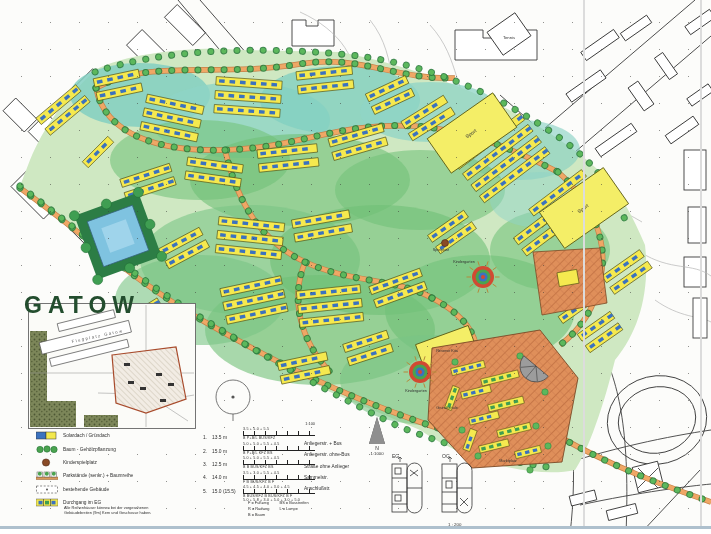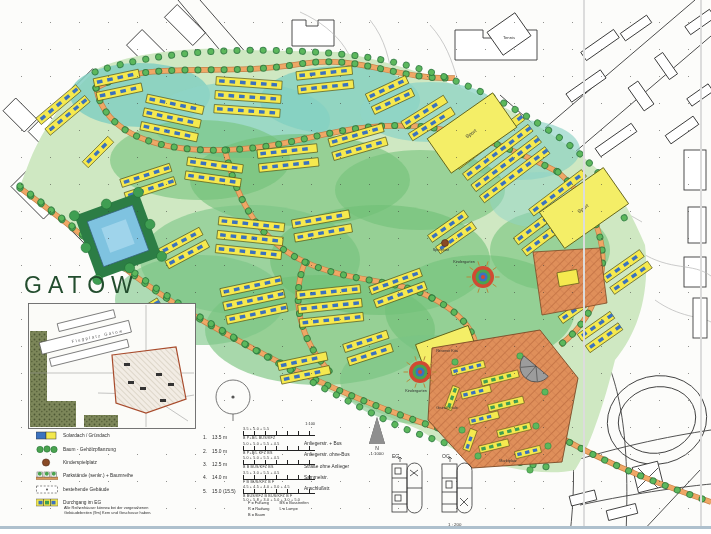--- a/index.html
+++ b/index.html
@@ -3,21 +3,21 @@
 <meta charset="utf-8">
 <style>
   html,body{margin:0;padding:0;background:#e8e8e8;}
   .sheet{position:relative;width:711px;height:534px;background:#fcfcfa;overflow:hidden;
          font-family:"Liberation Sans",sans-serif;color:#2e2e2e;}
   .dots{position:absolute;inset:0;pointer-events:none;z-index:5;opacity:.55;
         background-image:radial-gradient(#3a3a36 .7px,transparent 1px);
         background-size:29px 27px;background-position:7px 9px;}
   svg{display:block;}
   #map{position:absolute;left:0;top:0;z-index:2;}
-  .plan-title{position:absolute;left:24px;top:272px;z-index:8;font-weight:normal;font-size:23px;
+  .plan-title{position:absolute;left:24px;top:292px;z-index:8;font-weight:bold;font-size:23px;
               letter-spacing:6px;color:#234d2e;}
   #inset{position:absolute;left:28px;top:303px;z-index:6;}
   
   .legend{position:absolute;left:36px;top:429px;z-index:8;}
   .lrow{display:flex;align-items:center;height:13.4px;}
   .lrow .lab{font-size:4.8px;margin-left:5px;white-space:nowrap;}
   .legend-note{position:absolute;left:64px;top:506px;width:100px;z-index:8;font-size:3.9px;line-height:1.25;}
   .dims{position:absolute;left:203px;top:431px;z-index:8;}
   .drow{display:flex;height:13.4px;font-size:4.9px;align-items:center;}
   .drow .dn{width:9px;}

